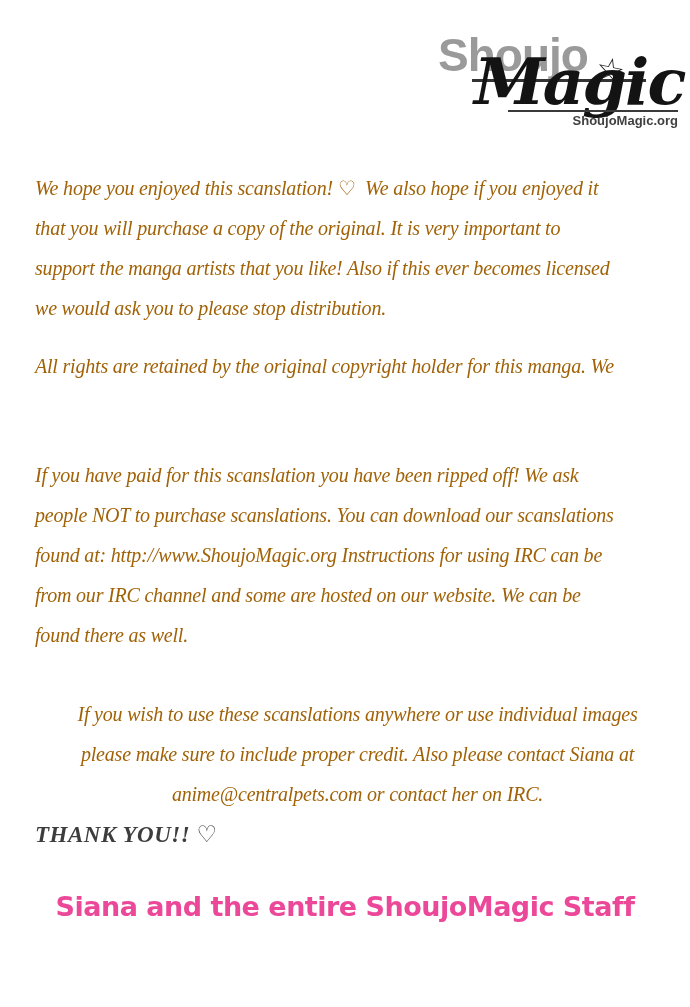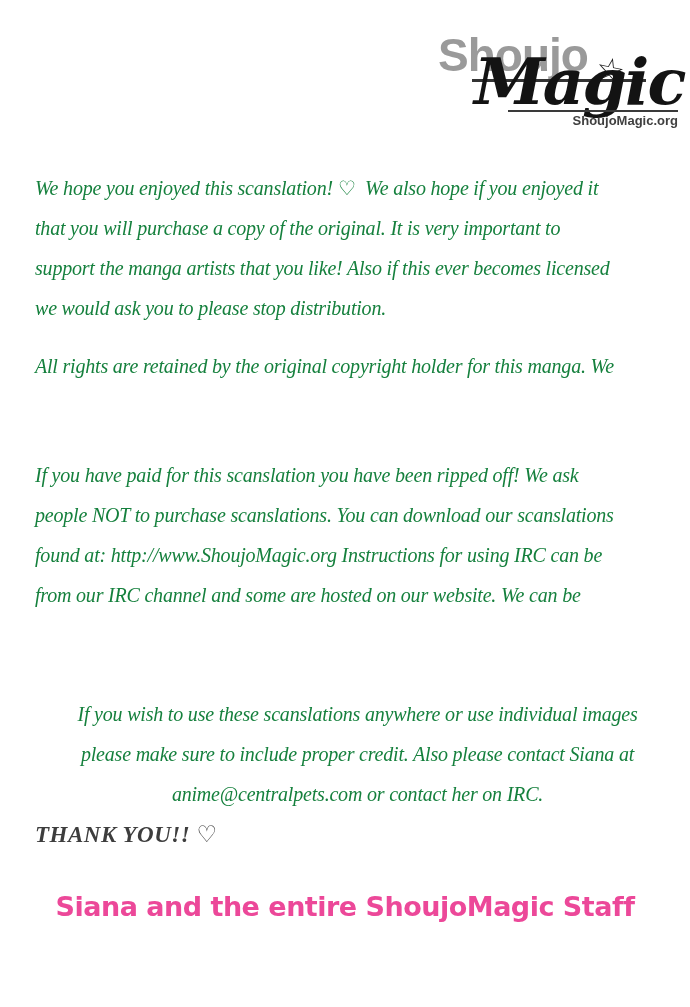--- a/index.html
+++ b/index.html
@@ -44,21 +44,21 @@
   .logo-site {
     position: absolute; left: 130px; top: 85px; width: 118px;
     text-align: right;
     font-family: "Liberation Sans", sans-serif;
     font-size: 13px; font-weight: bold; color: #404040;
   }
 
   
   .para {
     position: absolute; left: 35px; width: 645px;
-    color: #15803d;
+    color: #a16207;
     font-family: "Liberation Serif", "DejaVu Serif", "DejaVu Sans", serif;
     font-style: italic;
     font-size: 20px; line-height: 40px; letter-spacing: -0.2px;
   }
   .para .line { white-space: pre; }
   .p1 { top: 168px; }
   .p2 { top: 346px; }
   .p3 { top: 455px; font-style: italic; }
   .p4 { top: 694px; text-align: center; }
   .thanks {
@@ -102,20 +102,21 @@
 
   <div class="para p2">
     <div class="line">All rights are retained by the original copyright holder for this manga. We</div>
   </div>
 
   <div class="para p3">
     <div class="line">If you have paid for this scanslation you have been ripped off! We ask</div>
     <div class="line">people NOT to purchase scanslations. You can download our scanslations</div>
     <div class="line">found at: http://www.ShoujoMagic.org Instructions for using IRC can be</div>
     <div class="line">from our IRC channel and some are hosted on our website. We can be</div>
+    <div class="line">found there as well.</div>
   </div>
 
   <div class="para p4">
     <div class="line">If you wish to use these scanslations anywhere or use individual images</div>
     <div class="line">please make sure to include proper credit. Also please contact Siana at</div>
     <div class="line">anime@centralpets.com or contact her on IRC.</div>
   </div>
 
   <div class="thanks">THANK YOU!! ♡</div>
 

